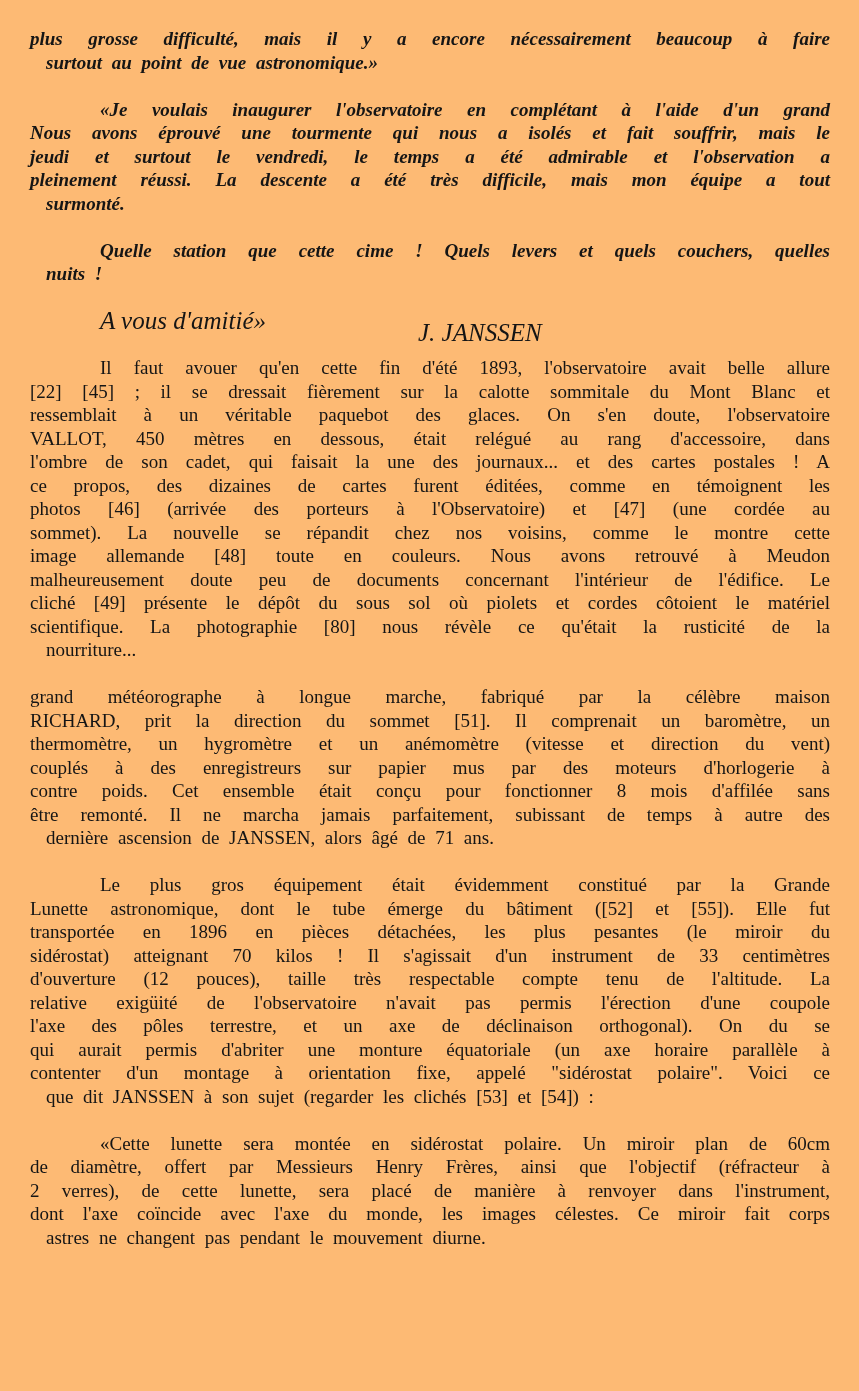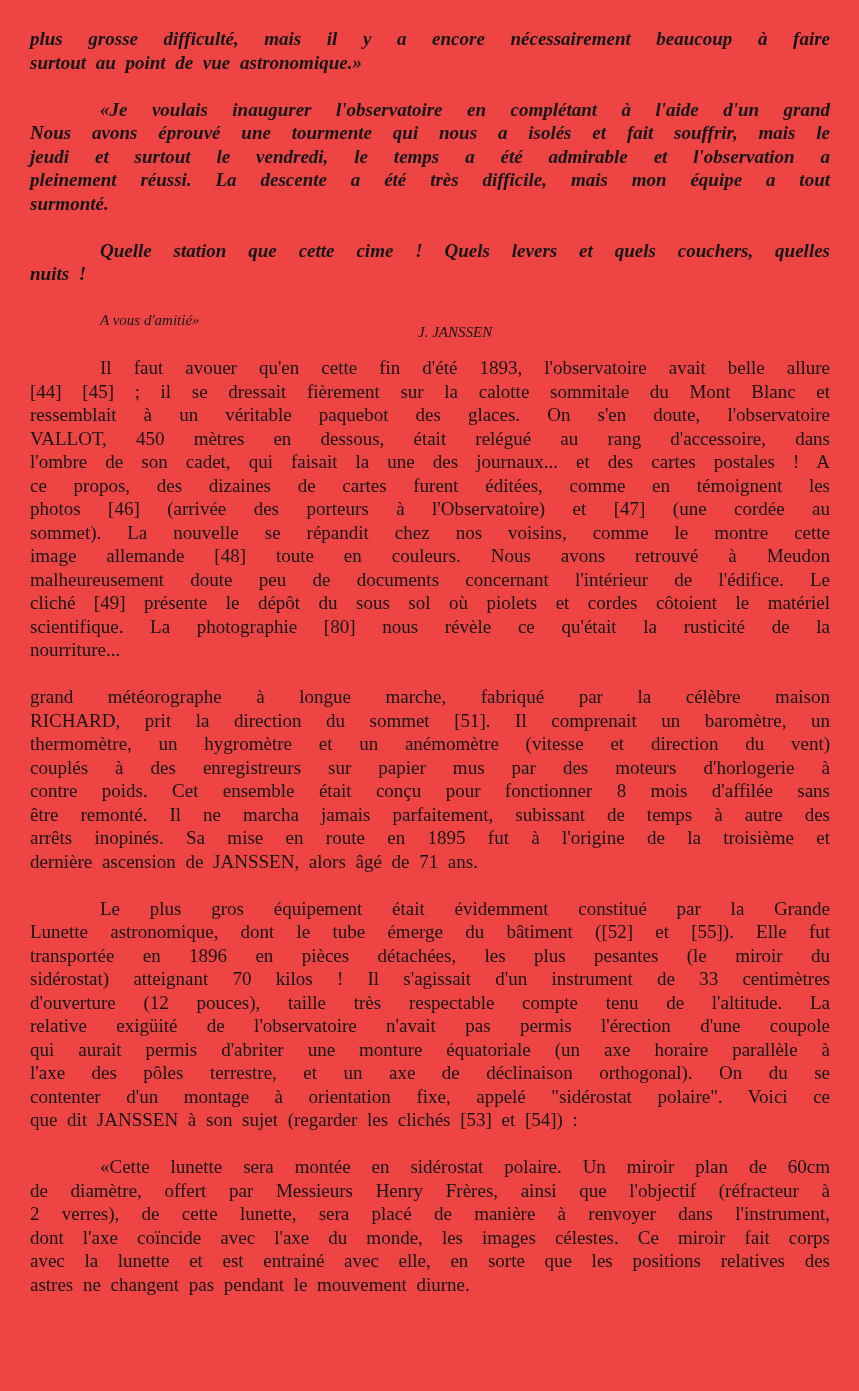--- a/index.html
+++ b/index.html
@@ -12,52 +12,53 @@
     height: 1391px;
     overflow: hidden;
     font-family: "Liberation Serif", serif;
     color: #151515;
   }
   .page {
     box-sizing: border-box;
     width: 859px;
     height: 1391px;
     padding: 27px 29px 0 30px;
-    background: #ef4444;
+    background: #fdba74;
   }
   .para + .para {
     margin-top: 23.5px;
     font-family: Liberation Serif, serif;
   }
   .line {
     font-size: 19px;
     line-height: 23.5px;
     word-spacing: 0.26em;
     text-align: justify;
     text-align-last: justify;
     -moz-text-align-last: justify;
     white-space: normal;
   }
   .line.last {
     text-align-last: left;
+    margin-left: 16px;
     -moz-text-align-last: left;
   }
   .line.indent {
     text-indent: 70px;
   }
   
   .letter-quote .line {
     font-style: italic;
     font-weight: 700;
   }
   
   .signature {
     position: relative;
     height: 23.5px;
-    font-size: 15px;
+    font-size: 25px;
     line-height: 23.5px;
     font-style: italic;
   }
   .sig-left {
     position: absolute;
     left: 70px;
     top: 0;
     white-space: nowrap;
   }
   .sig-right {
@@ -90,56 +91,54 @@
     <div class="para letter-quote">
       <div class="line indent">Quelle station que cette cime ! Quels levers et quels couchers, quelles</div>
       <div class="line last">nuits !</div>
     </div>
     <div class="para signature">
       <span class="sig-left">A vous d'amitié»</span>
       <span class="sig-right">J. JANSSEN</span>
     </div>
     <div class="para body-text">
       <div class="line indent">Il faut avouer qu'en cette fin d'été 1893, l'observatoire avait belle allure</div>
-      <div class="line">[44] [45] ; il se dressait fièrement sur la calotte sommitale du Mont Blanc et</div>
+      <div class="line">[22] [45] ; il se dressait fièrement sur la calotte sommitale du Mont Blanc et</div>
       <div class="line">ressemblait à un véritable paquebot des glaces. On s'en doute, l'observatoire</div>
       <div class="line">VALLOT, 450 mètres en dessous, était relégué au rang d'accessoire, dans</div>
       <div class="line">l'ombre de son cadet, qui faisait la une des journaux... et des cartes postales ! A</div>
       <div class="line">ce propos, des dizaines de cartes furent éditées, comme en témoignent les</div>
       <div class="line">photos [46] (arrivée des porteurs à l'Observatoire) et [47] (une cordée au</div>
       <div class="line">sommet). La nouvelle se répandit chez nos voisins, comme le montre cette</div>
       <div class="line">image allemande [48] toute en couleurs. Nous avons retrouvé à Meudon</div>
       <div class="line">malheureusement doute peu de documents concernant l'intérieur de l'édifice. Le</div>
       <div class="line">cliché [49] présente le dépôt du sous sol où piolets et cordes côtoient le matériel</div>
       <div class="line">scientifique. La photographie [80] nous révèle ce qu'était la rusticité de la</div>
       <div class="line last">nourriture...</div>
     </div>
     <div class="para body-text">
       <div class="line">grand météorographe à longue marche, fabriqué par la célèbre maison</div>
       <div class="line">RICHARD, prit la direction du sommet [51]. Il comprenait un baromètre, un</div>
       <div class="line">thermomètre, un hygromètre et un anémomètre (vitesse et direction du vent)</div>
       <div class="line">couplés à des enregistreurs sur papier mus par des moteurs d'horlogerie à</div>
       <div class="line">contre poids. Cet ensemble était conçu pour fonctionner 8 mois d'affilée sans</div>
       <div class="line">être remonté. Il ne marcha jamais parfaitement, subissant de temps à autre des</div>
-      <div class="line">arrêts inopinés. Sa mise en route en 1895 fut à l'origine de la troisième et</div>
       <div class="line last">dernière ascension de JANSSEN, alors âgé de 71 ans.</div>
     </div>
     <div class="para body-text">
       <div class="line indent">Le plus gros équipement était évidemment constitué par la Grande</div>
       <div class="line">Lunette astronomique, dont le tube émerge du bâtiment ([52] et [55]). Elle fut</div>
       <div class="line">transportée en 1896 en pièces détachées, les plus pesantes (le miroir du</div>
       <div class="line">sidérostat) atteignant 70 kilos ! Il s'agissait d'un instrument de 33 centimètres</div>
       <div class="line">d'ouverture (12 pouces), taille très respectable compte tenu de l'altitude. La</div>
       <div class="line">relative exigüité de l'observatoire n'avait pas permis l'érection d'une coupole</div>
+      <div class="line">l'axe des pôles terrestre, et un axe de déclinaison orthogonal). On du se</div>
       <div class="line">qui aurait permis d'abriter une monture équatoriale (un axe horaire parallèle à</div>
-      <div class="line">l'axe des pôles terrestre, et un axe de déclinaison orthogonal). On du se</div>
       <div class="line">contenter d'un montage à orientation fixe, appelé "sidérostat polaire". Voici ce</div>
       <div class="line last">que dit JANSSEN à son sujet (regarder les clichés [53] et [54]) :</div>
     </div>
     <div class="para body-text">
       <div class="line indent">«Cette lunette sera montée en sidérostat polaire. Un miroir plan de 60cm</div>
       <div class="line">de diamètre, offert par Messieurs Henry Frères, ainsi que l'objectif (réfracteur à</div>
       <div class="line">2 verres), de cette lunette, sera placé de manière à renvoyer dans l'instrument,</div>
       <div class="line">dont l'axe coïncide avec l'axe du monde, les images célestes. Ce miroir fait corps</div>
-      <div class="line">avec la lunette et est entrainé avec elle, en sorte que les positions relatives des</div>
       <div class="line last">astres ne changent pas pendant le mouvement diurne.</div>
     </div>
   </div>
 
 </body></html>

